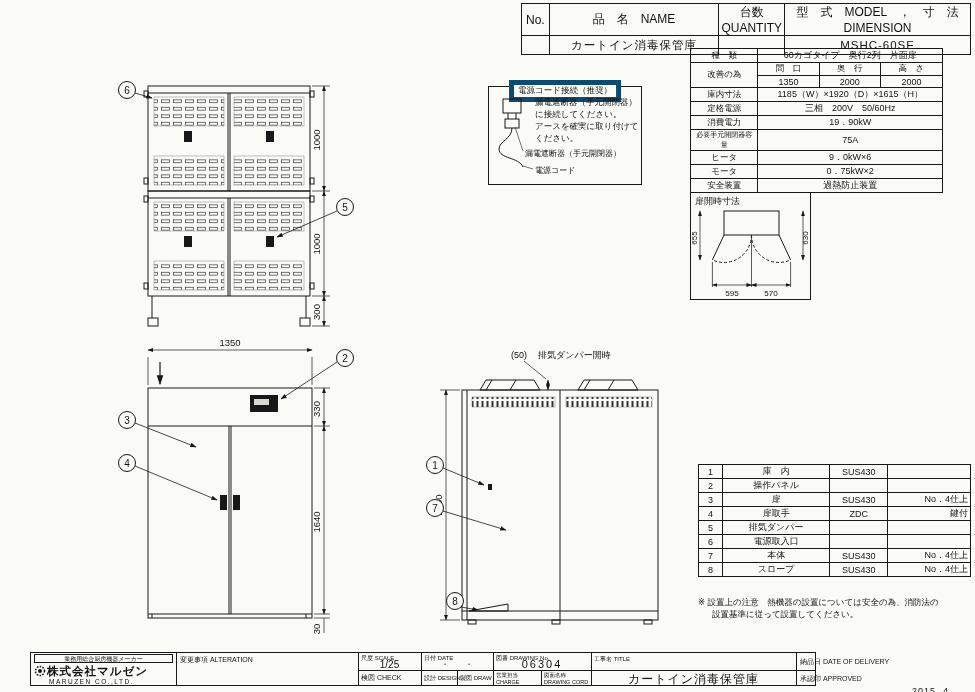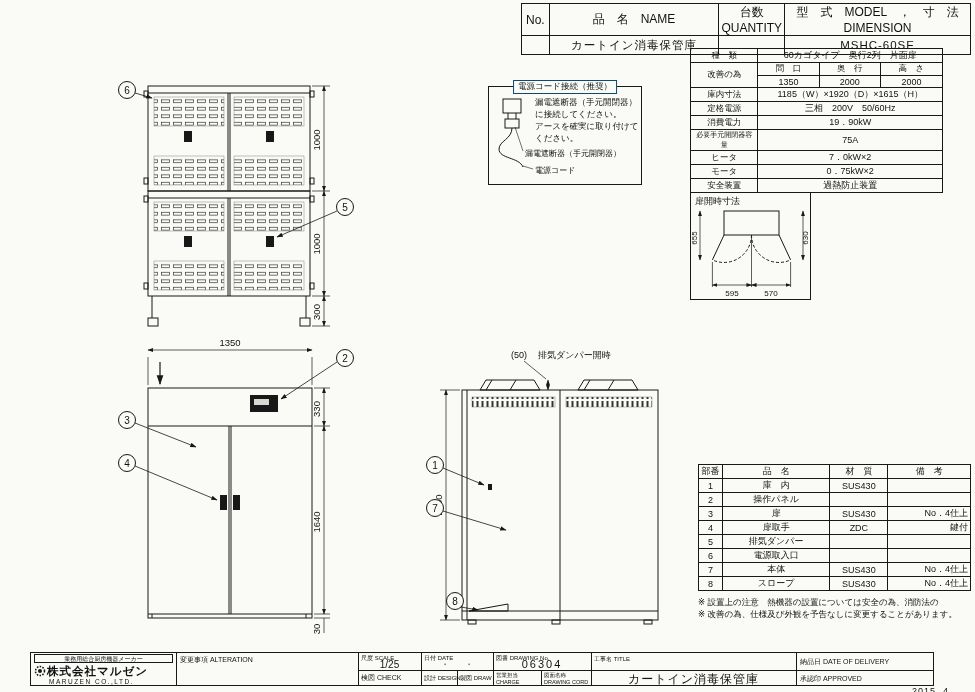--- a/index.html
+++ b/index.html
@@ -17,27 +17,27 @@
   .spec td { height:12px; font-size:9px; }
   .spec .lbl { font-size:8.5px; }
   .spec .small { font-size:7px; }
   
   .parts td { height:12.5px; }
   .parts .rem { text-align:right; }
   .notes { font-size:8.5px; line-height:12px; white-space:nowrap; }
   
   .frame { border:1px solid #181818; position:absolute; background:transparent; }
   .power-title { position:absolute; top:-7px; left:50%; transform:translateX(-50%);
-                 background:#fafaf7; border:1px solid #0c4a6e; font-size:8.5px;
+                 background:#fafaf7; border:5px solid #0c4a6e; font-size:8.5px;
                  padding:0 4px; white-space:nowrap; }
   .pline { position:absolute; left:46px; font-size:8.5px; white-space:nowrap; }
   .plabel { position:absolute; font-size:8px; white-space:nowrap; }
   .dobox-title { position:absolute; top:2px; left:4px; font-size:9px; }
   
-  .tb { position:absolute; left:30px; top:652px; width:904px; height:34px;
+  .tb { position:absolute; left:30px; top:652px; width:786px; height:34px;
         border:1.5px solid #181818; background:#fafaf7;text-decoration:underline; }
   .tb .v { position:absolute; top:0; bottom:0; width:1px; background:#181818; }
   .tb .v2 { position:absolute; top:17px; bottom:0; width:1px; background:#181818; }
   .tb .h { position:absolute; left:327px; right:0; top:17px; height:1px; background:#181818; }
   .tb .cell-lab { position:absolute; font-size:6px; white-space:nowrap; }
   .tb .cell-lab7 { position:absolute; font-size:7px; white-space:nowrap; }
   .tb .cell-val { position:absolute; text-align:center; white-space:nowrap; }
   .tagline { position:absolute; left:3px; top:1px; width:139px; height:9px;
              border:0.5px solid #181818; font-size:6px; text-align:center; line-height:8px; }
   .company { position:absolute; left:16px; top:11px; font-size:11.5px; font-weight:bold;
@@ -100,21 +100,21 @@
   <tr>
     <td class="lbl">消費電力</td>
     <td colspan="3">19．90kW</td>
   </tr>
   <tr>
     <td class="small">必要手元開閉器容量</td>
     <td colspan="3">75A</td>
   </tr>
   <tr>
     <td class="lbl">ヒータ</td>
-    <td colspan="3">7．0kW×2</td>
+    <td colspan="3">9．0kW×6</td>
   </tr>
   <tr>
     <td class="lbl">モータ</td>
     <td colspan="3">0．75kW×2</td>
   </tr>
   <tr>
     <td class="lbl">安全装置</td>
     <td colspan="3">過熱防止装置</td>
   </tr>
 </tbody>
@@ -351,26 +351,20 @@
 </svg>
 
 <table class="parts" style="left:698px;top:464px;width:273px">
   <colgroup>
       <col style="width:24px">
       <col style="width:108px">
       <col style="width:58px">
       <col style="width:83px">
     </colgroup>
   <tbody>
-      <tr>
-    <td>部番</td>
-    <td>品　名</td>
-    <td>材　質</td>
-    <td>備　考</td>
-  </tr>
   <tr>
     <td>1</td>
         <td>庫　内</td>
         <td>SUS430</td>
         <td class="rem"></td>
   </tr>
   <tr>
     <td>2</td>
         <td>操作パネル</td>
         <td></td>
@@ -410,21 +404,21 @@
     <td>8</td>
         <td>スロープ</td>
         <td>SUS430</td>
         <td class="rem">No．4仕上</td>
   </tr>
 </tbody>
   </table>
 
 <div class="abs notes" style="left:698px;top:596px">
   <div>※ 設置上の注意　熱機器の設置については安全の為、消防法の</div>
-  <div>※ 改善の為、仕様及び外観を予告なしに変更することがあります。</div>
+  <div style="padding-left:14px">設置基準に従って設置してください。</div>
 </div>
 
 <div class="tb">
   <div class="v" style="left:145px"></div>
   <div class="v" style="left:327px"></div>
   <div class="v" style="left:390px"></div>
   <div class="v" style="left:462px"></div>
   <div class="v" style="left:560px"></div>
   <div class="v" style="left:765px"></div>
   <div class="h"></div>

